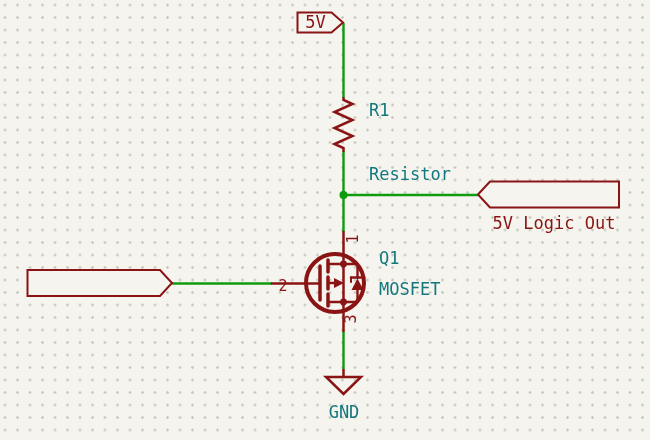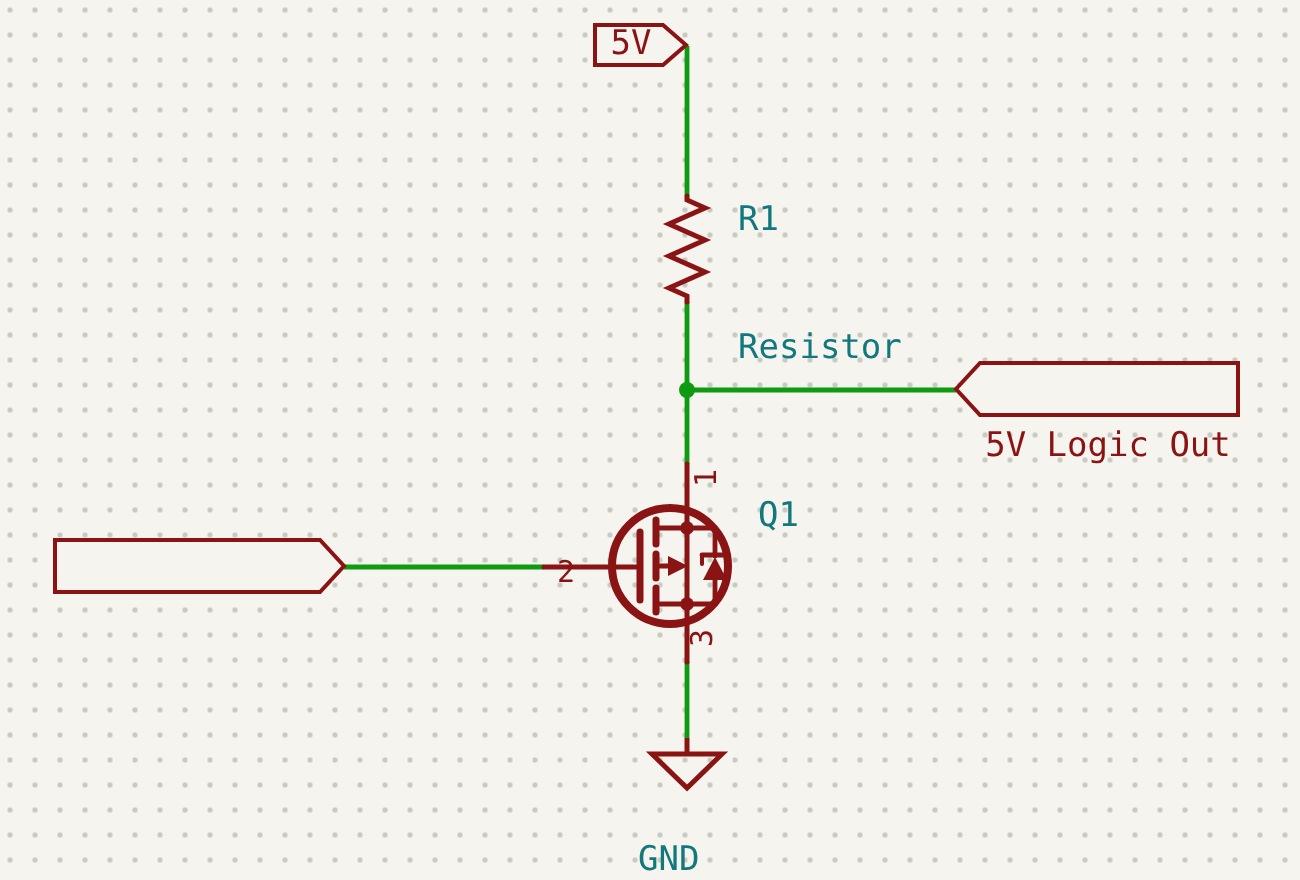--- a/index.html
+++ b/index.html
@@ -77,20 +77,21 @@
 
   <div class="txt red cap" style="left:297px;top:12px;width:37px;">5V</div>
 
   <div class="txt teal" style="left:369px;top:100px;">R1</div>
   <div class="txt teal" style="left:369px;top:120px;margin-top:44px;">Resistor</div>
 
   <div class="txt red boxed" style="left:489px;top:182px;width:130px;margin-top:28px;">5V Logic Out</div>
 
 
   <div class="txt teal" style="left:379px;top:248px;">Q1</div>
+  <div class="txt teal" style="left:379px;top:279px;">MOSFET</div>
 
   <div class="pin rot" style="left:343px;top:229px;">1</div>
   <div class="pin" style="left:273px;top:276px;">2</div>
   <div class="pin rot" style="left:341px;top:309px;">3</div>
 
-  <div class="txt teal" style="left:319px;top:420px;width:50px;text-align:left;">GND</div>
+  <div class="txt teal" style="left:319px;top:402px;width:50px;text-align:center;">GND</div>
 
 </div>
 
 </body></html>

